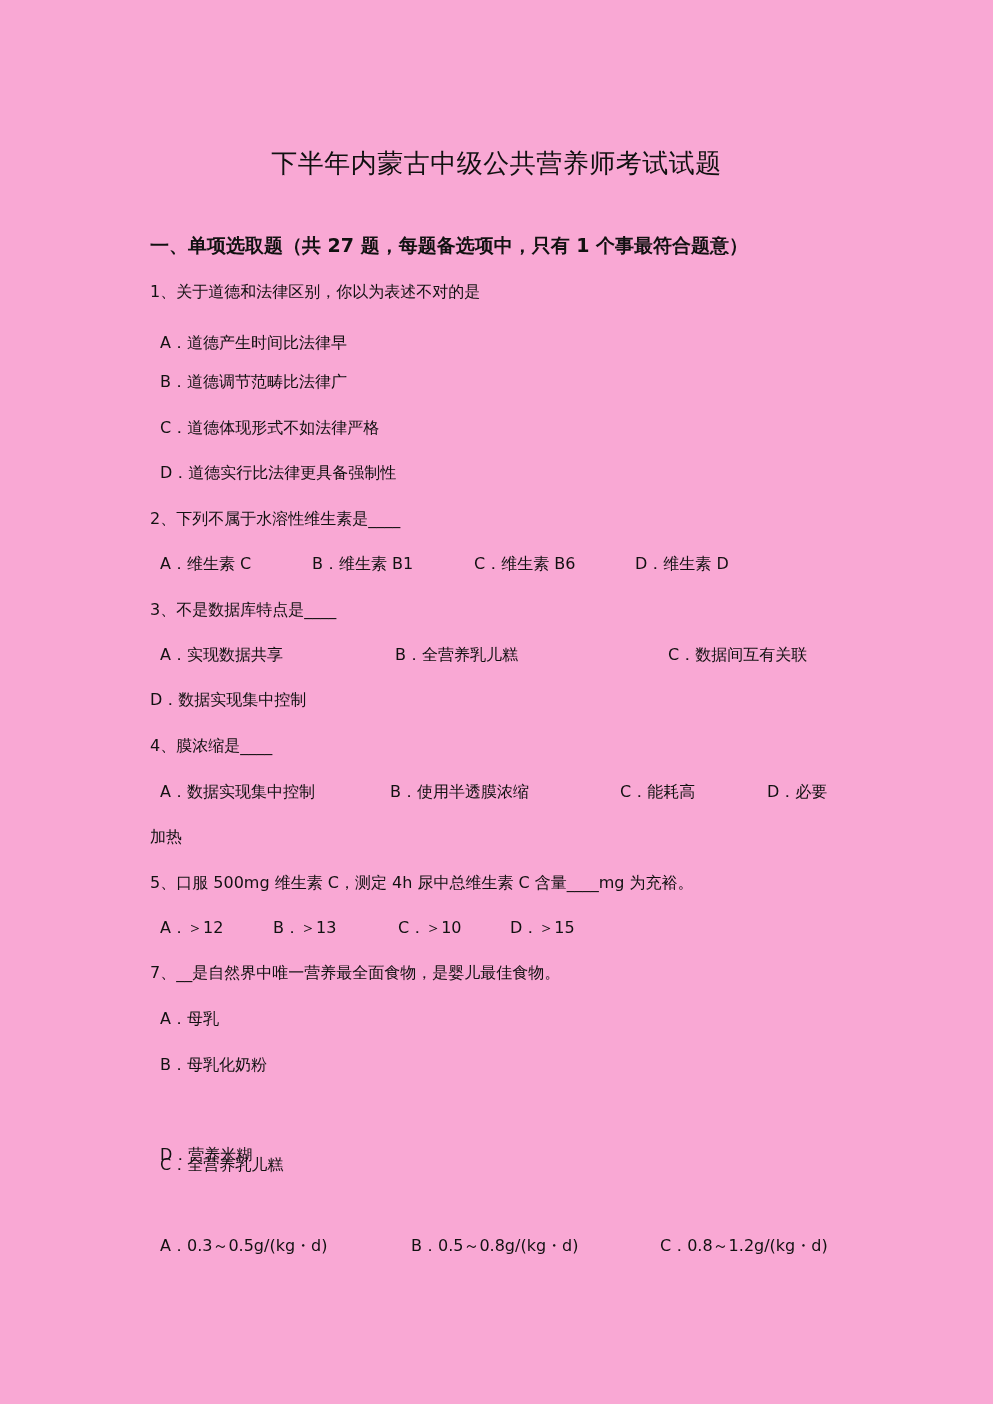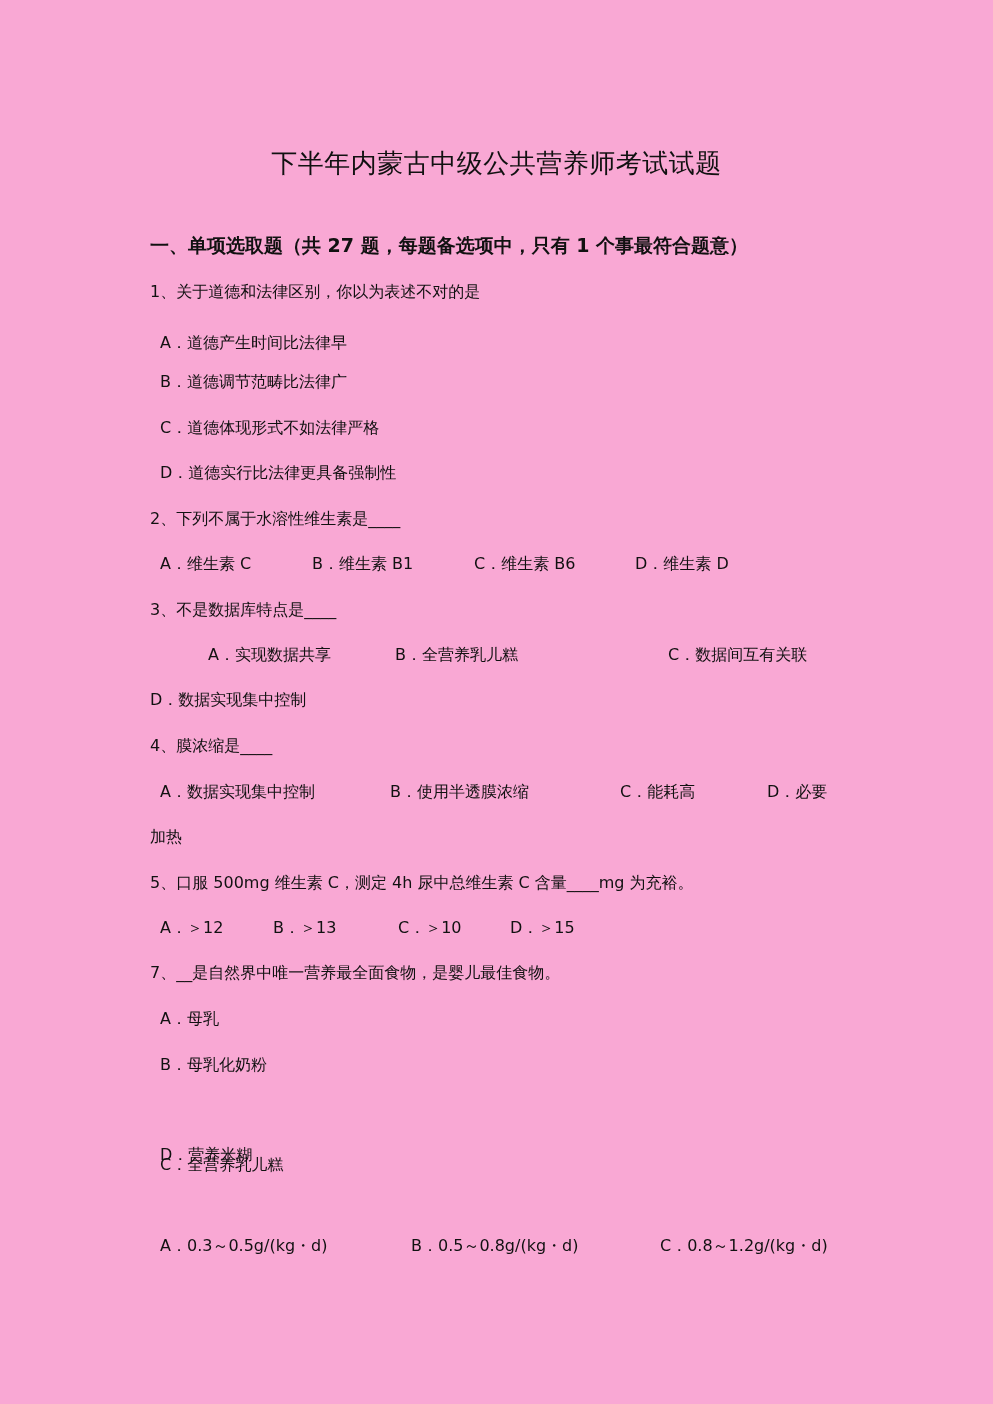--- a/index.html
+++ b/index.html
@@ -41,21 +41,21 @@
   <div class="line opt" style="top:418px;">C．道德体现形式不如法律严格</div>
   <div class="line opt" style="top:463px;">D．道德实行比法律更具备强制性</div>
 
   <div class="line q" style="top:509px;">2、下列不属于水溶性维生素是____</div>
   <div class="line" style="top:554px; left:160px;">A．维生素 C</div>
   <div class="line" style="top:554px; left:312px;">B．维生素 B1</div>
   <div class="line" style="top:554px; left:474px;">C．维生素 B6</div>
   <div class="line" style="top:554px; left:635px;">D．维生素 D</div>
 
   <div class="line q" style="top:600px;">3、不是数据库特点是____</div>
-  <div class="line" style="top:645px; left:160px;margin-left:48px;">A．实现数据共享</div>
+  <div class="line" style="top:645px; left:160px;">A．实现数据共享</div>
   <div class="line" style="top:645px; left:395px;">B．全营养乳儿糕</div>
   <div class="line" style="top:645px; left:668px;">C．数据间互有关联</div>
   <div class="line q" style="top:690px;">D．数据实现集中控制</div>
 
   <div class="line q" style="top:736px;">4、膜浓缩是____</div>
   <div class="line" style="top:782px; left:160px;">A．数据实现集中控制</div>
   <div class="line" style="top:782px; left:390px;">B．使用半透膜浓缩</div>
   <div class="line" style="top:782px; left:620px;">C．能耗高</div>
   <div class="line" style="top:782px; left:767px;">D．必要</div>
   <div class="line q" style="top:827px;">加热</div>

